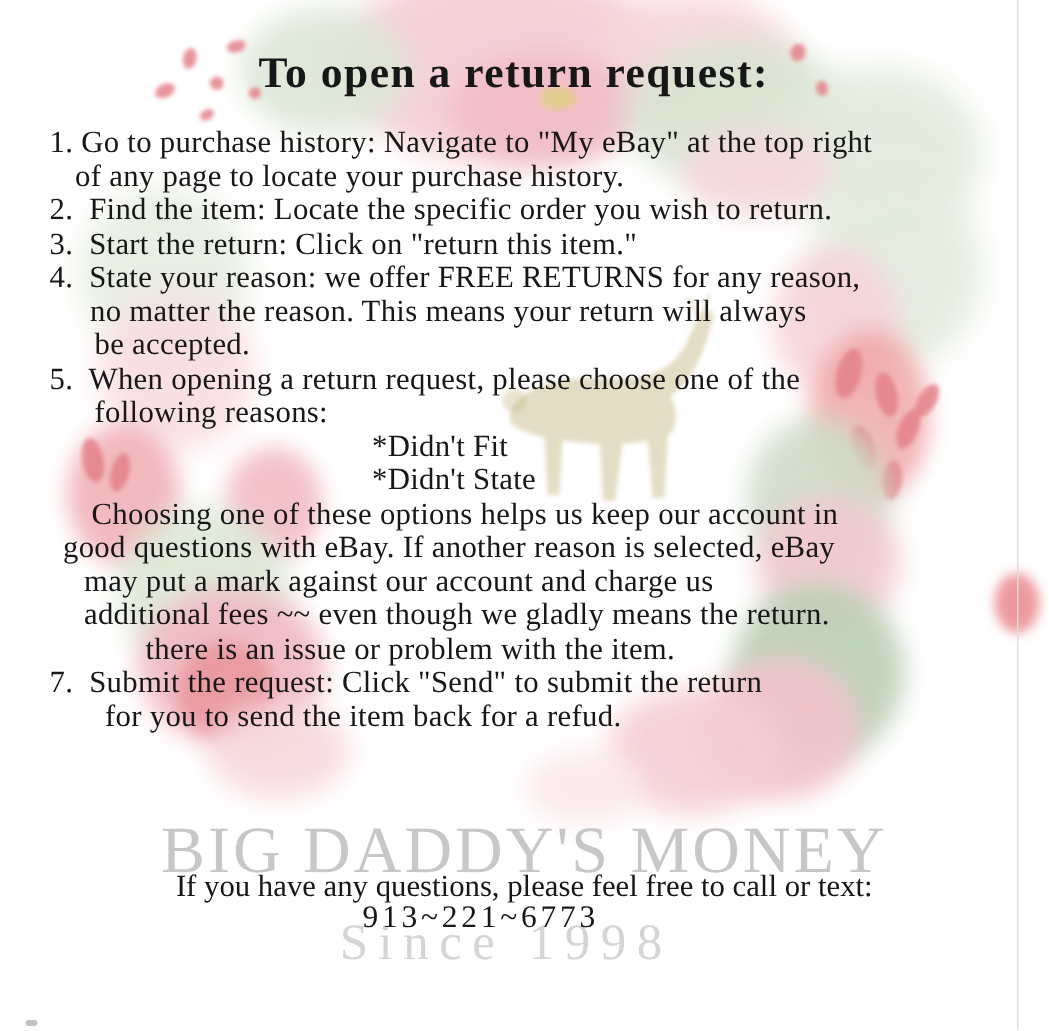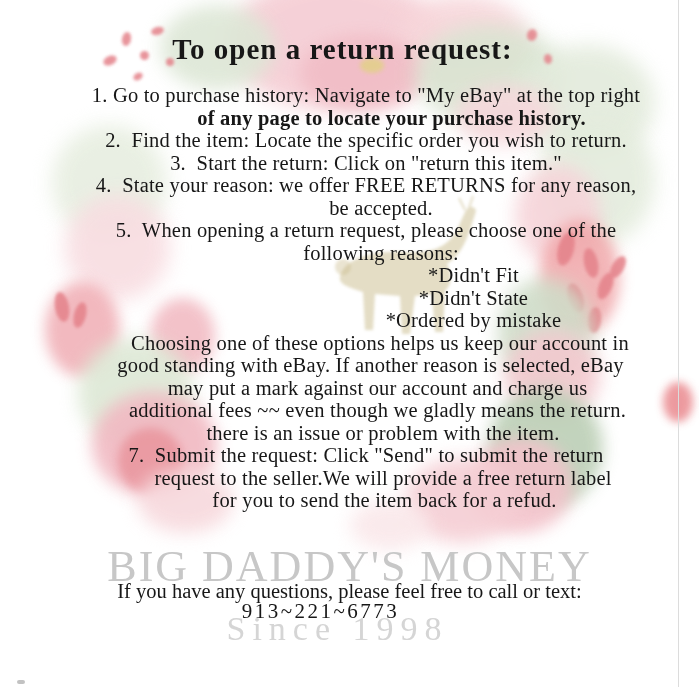--- a/index.html
+++ b/index.html
@@ -17,26 +17,26 @@
   
   .wm{position:absolute;left:0;width:100%;text-align:center;color:#c7c7c7;z-index:1;white-space:pre;}
   .wm-brand{top:541px;font-size:44px;letter-spacing:2px;}
   .wm-since{top:610px;font-size:34px;letter-spacing:7px;color:#d5d5d5;transform:translateX(-12px);}
   
   .title{
     position:absolute;top:33px;left:0;width:100%;margin:0;text-align:center;z-index:2;
     font-size:29px;font-weight:600;letter-spacing:1px;transform:translateX(-7px);
   }
   .lines{position:absolute;top:84px;left:0;width:699px;z-index:2;}
-  .line{white-space:pre;font-size:20.5px;line-height:22.5px;height:22.5px;letter-spacing:.2px;text-align:center;}
+  .line{white-space:pre;font-size:20.5px;line-height:22.5px;height:22.5px;letter-spacing:.2px;}
   .n {padding-left:33px;}
-  .c1{padding-left:84px;font-weight:bold;}
+  .c1{padding-left:50px;}
   .c2{padding-left:60px;}
   .c3{padding-left:63px;}
-  .c4{padding-left:67px;}
+  .c4{padding-left:97px;}
   .c5{padding-left:70px;}
   .p1{padding-left:61px;}
   .p2{padding-left:42px;}
   .p3{padding-left:56px;}
   .s {padding-left:248px;}
   .footer-line{position:absolute;top:580px;left:0;width:100%;text-align:center;font-size:20.5px;z-index:2;white-space:pre;}
   .phone{position:absolute;top:599px;left:0;width:100%;text-align:center;font-size:21px;letter-spacing:2.5px;z-index:2;transform:translateX(-29px);white-space:pre;}
 </style>
 </head>
 <body>
@@ -103,33 +103,32 @@
   <div class="wm wm-brand">BIG DADDY'S MONEY</div>
   <div class="wm wm-since">Since 1998</div>
 
   <h1 class="title">To open a return request:</h1>
   <div class="lines" id="lines">
       <div class="line n">1. Go to purchase history: Navigate to "My eBay" at the top right</div>
       <div class="line c1">of any page to locate your purchase history.</div>
       <div class="line n">2.  Find the item: Locate the specific order you wish to return.</div>
       <div class="line n">3.  Start the return: Click on "return this item."</div>
       <div class="line n">4.  State your reason: we offer FREE RETURNS for any reason,</div>
+      <div class="line c2">no matter the reason. This means your return will always</div>
       <div class="line c3">be accepted.</div>
       <div class="line n">5.  When opening a return request, please choose one of the</div>
       <div class="line c3">following reasons:</div>
       <div class="line s">*Didn't Fit</div>
       <div class="line s">*Didn't State</div>
-      <div class="line s">*Ordered by mistake</div>
       <div class="line p1">Choosing one of these options helps us keep our account in</div>
-      <div class="line p2">good standing with eBay. If another reason is selected, eBay</div>
+      <div class="line p2">good questions with eBay. If another reason is selected, eBay</div>
       <div class="line p3">may put a mark against our account and charge us</div>
       <div class="line p3">additional fees ~~ even though we gladly means the return.</div>
       <div class="line c4">there is an issue or problem with the item.</div>
       <div class="line n">7.  Submit the request: Click "Send" to submit the return</div>
-      <div class="line c4">request to the seller.We will provide a free return label</div>
       <div class="line c5">for you to send the item back for a refud.</div>
     </div>
   <div class="footer-line">If you have any questions, please feel free to call or text:</div>
   <div class="phone">913~221~6773</div>
 
   <div class="edge-line"></div>
   <div class="artifact"></div>
 </div>
 
 </body></html>

